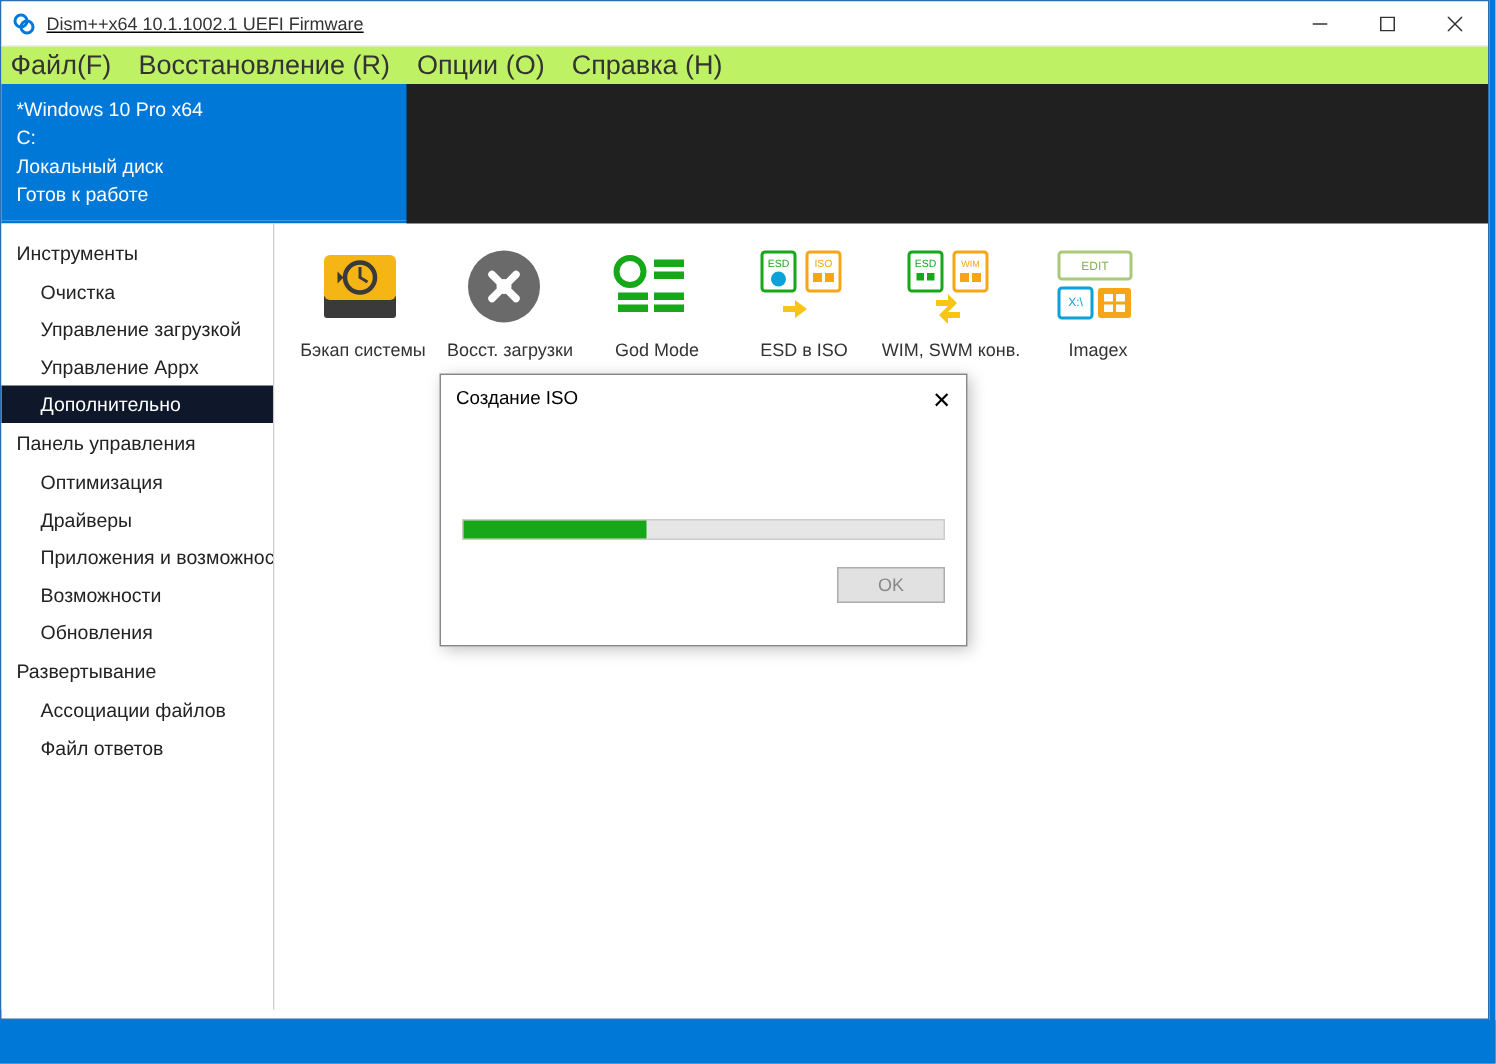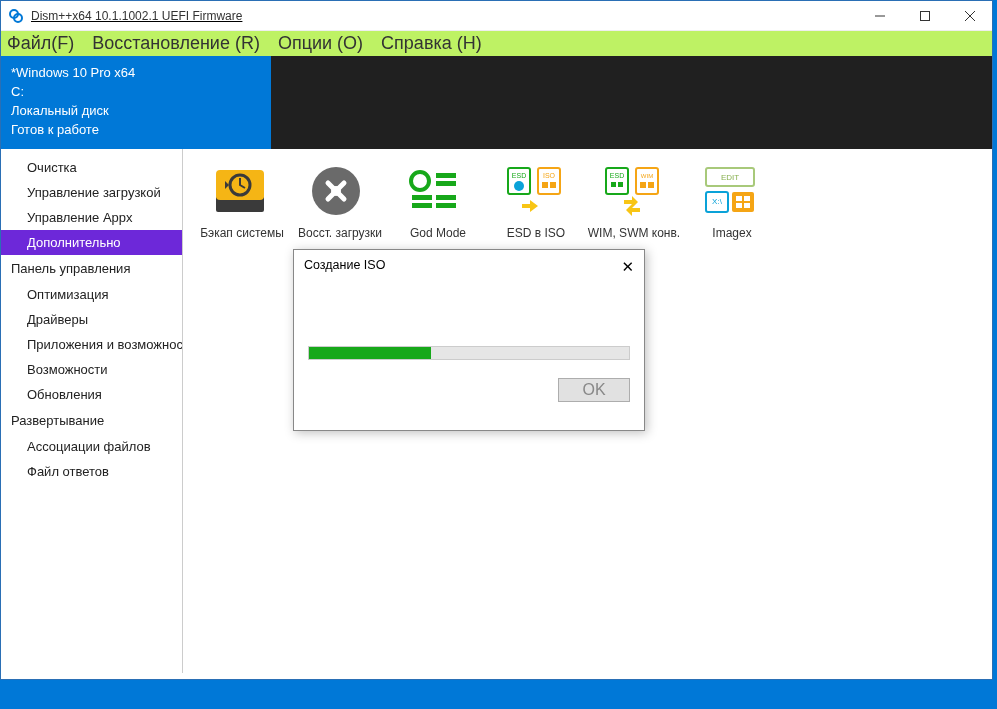--- a/index.html
+++ b/index.html
@@ -11,33 +11,33 @@
   .win-controls { display: flex; }
   .win-btn { width: 45px; height: 30px; display: flex; align-items: center; justify-content: center; font-size: 12px; color: #555; }
   .menubar { height: 25px; background: #bef264; display: flex; align-items: center; padding: 0 6px; font-size: 18px; color: #333; }
   .menu-item { margin-right: 18px; cursor: default; }
   .info-strip { background: #0078d7; color: #fff; padding: 8px 10px; font-size: 13px; line-height: 1.45; }
   .dark-strip { position: absolute; top: 55px; left: 270px; right: 0; height: 97px; background: #202020; }
   .content { display: flex; height: calc(100% - 152px); border-top: 2px solid #0078d7; }
   .sidebar { width: 182px; border-right: 1px solid #ccc; padding-top: 6px; font-size: 13px; color: #222; background: #fff; }
   .side-head { padding: 6px 10px; font-size: 13px; }
   .side-item { padding: 5px 10px 5px 26px; cursor: default; white-space: nowrap; overflow: hidden; }
-  .side-item.selected { background: #6d28d9; color: #fff; }
+  .side-item.selected { background: #0f172a; color: #fff; }
   .main { flex: 1; padding: 14px 10px; background: #fff; position: relative; }
   .tool-grid { display: flex; flex-wrap: wrap; gap: 0; }
   .tool { width: 98px; text-align: center; margin: 0 0 22px 0; }
   .tool .icon-wrap { width: 60px; height: 55px; margin: 0 auto 8px auto; display: flex; align-items: center; justify-content: flex-start; }
   .tool .label { font-size: 12px; color: #333; white-space: nowrap; }
   .dialog { position: absolute; top: 100px; left: 110px; width: 352px; height: 182px; background: #fff; border: 1px solid #888; box-shadow: 2px 2px 10px rgba(0,0,0,0.25); }
   .dlg-title { display: flex; align-items: flex-start; justify-content: space-between; padding: 8px 10px; font-size: 12.5px; }
   .dlg-close { font-size: 15px; cursor: default; font-family: Arial; }
   .progress { margin: 62px 14px 0 14px; height: 14px; background: #e6e6e6; border: 1px solid #ccc; position: relative; }
   .progress-fill { position: absolute; left: 0; top: 0; bottom: 0; width: 38%; background: #17a81a; }
   .dlg-btnrow { text-align: right; padding: 18px 14px 10px 0; }
-  .dlg-btn { width: 72px; height: 24px; font-size: 16px; background: #e1e1e1; border: 1px solid #adadad; color: #888; }
+  .dlg-btn { width: 72px; height: 24px; font-size: 12px; background: #e1e1e1; border: 1px solid #adadad; color: #888; }
   .taskbar-strip { position: absolute; bottom: 0; left: 0; right: 0; height: 29px; background: #0078d7; }
 </style>
 </head>
 <body>
 
 <div class="window">
   <div class="titlebar">
     <div class="app-icon">
       <svg width="16" height="16" viewBox="0 0 16 16">
           <circle cx="6" cy="6" r="4" fill="none" stroke="#0078d7" stroke-width="2"></circle>
@@ -76,20 +76,21 @@
 
   <div class="info-strip">
     <div>*Windows 10 Pro x64</div>
     <div>C:</div>
     <div>Локальный диск</div>
     <div>Готов к работе</div>
   </div>
 
   <div class="content">
     <div class="sidebar">
+      <div class="side-head">Инструменты</div>
       <div class="side-item">Очистка</div>
       <div class="side-item">Управление загрузкой</div>
       <div class="side-item">Управление Appx</div>
       <div class="side-item selected">Дополнительно</div>
 
       <div class="side-head">Панель управления</div>
       <div class="side-item">Оптимизация</div>
       <div class="side-item">Драйверы</div>
       <div class="side-item">Приложения и возможности</div>
       <div class="side-item">Возможности</div>

